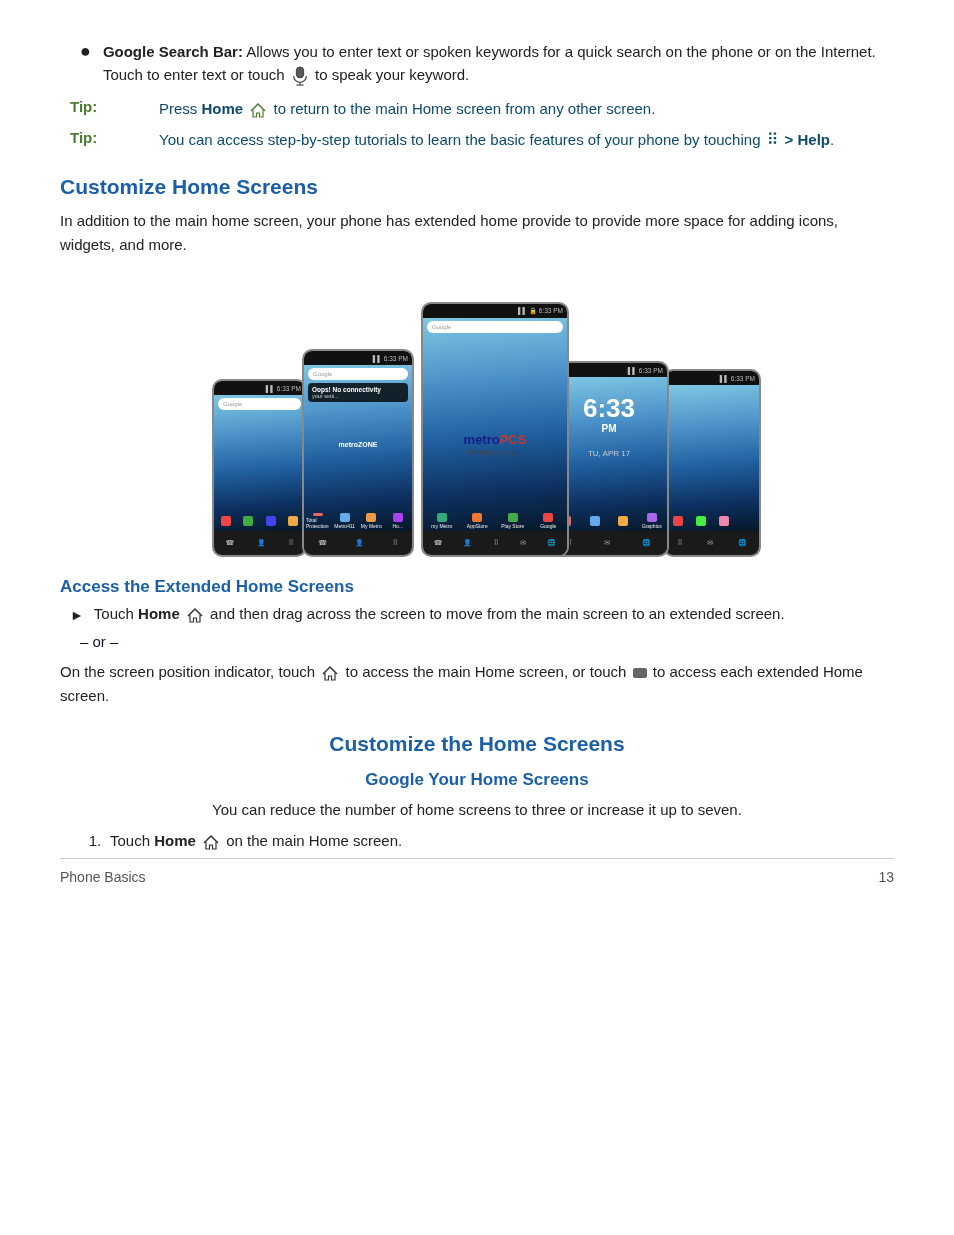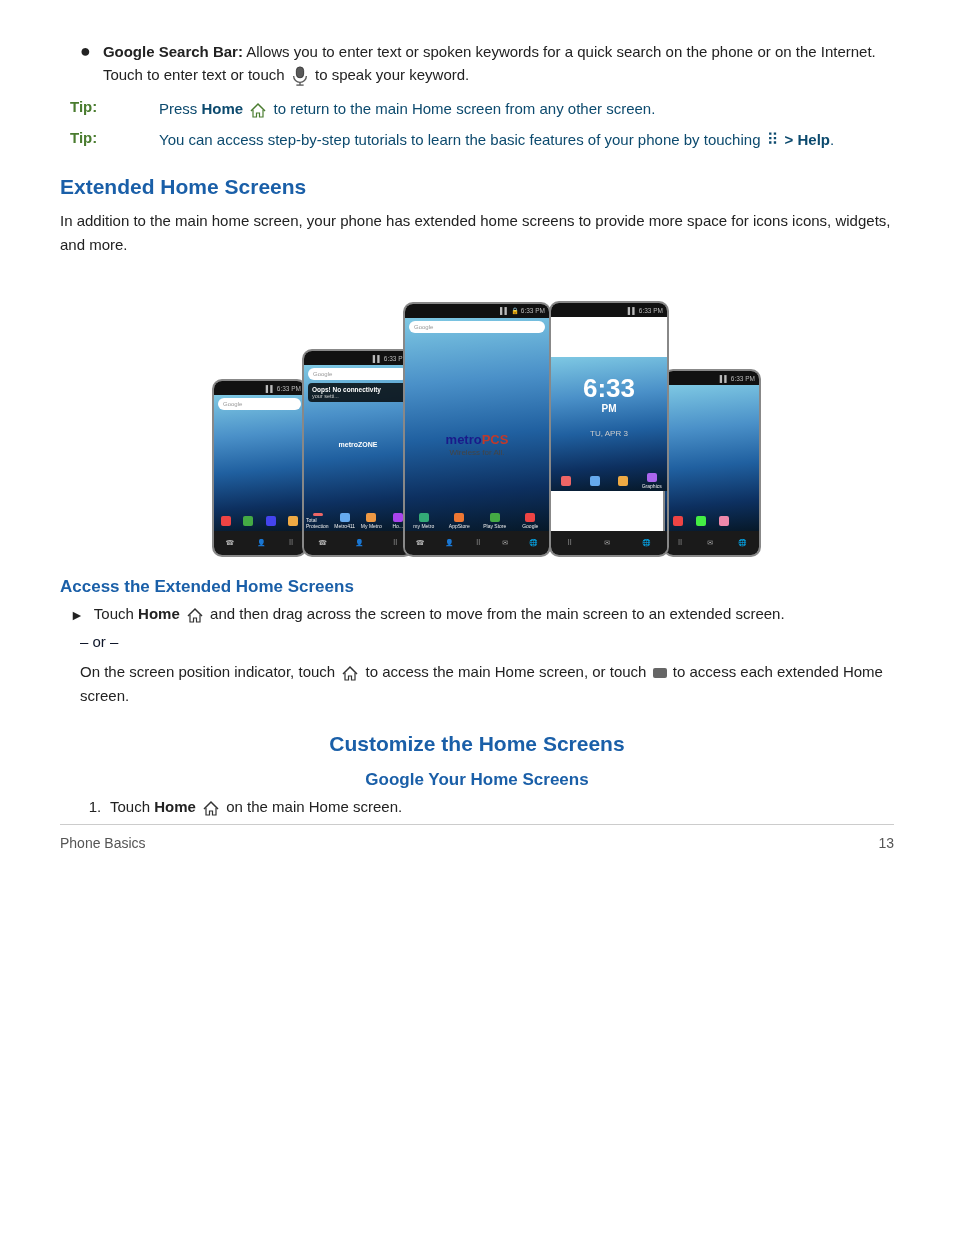--- a/index.html
+++ b/index.html
@@ -115,21 +115,20 @@
       margin-top: 2px;
       flex-shrink: 0;
     }
     .or-line {
       color: #0f172a;
       margin: 10px 0 10px 20px;
       font-size: 15px;
     }
     .indicator-text {
       line-height: 1.6;
-      margin-left: 20px;
       color: #222;
     }
     .small-rect-icon {
       display: inline-block;
       width: 14px;
       height: 10px;
       background: #666;
       vertical-align: middle;
       border-radius: 2px;
       margin: 0 2px;
@@ -305,22 +304,22 @@
 <div class="tip-row">
   <span class="tip-label">Tip:</span>
   <span class="tip-text">
     You can access step-by-step tutorials to learn the basic features of your phone by touching
     <span class="grid-icon">⠿</span>
     <strong>&gt; Help</strong>.
   </span>
 </div>
 
 <div>
-  <h2 class="section-heading">Extended Home Screens</h2>
-  <p class="body-text">In addition to the main home screen, your phone has extended home screens to provide more space for icons icons, widgets, and more.</p>
+  <h2 class="section-heading">Customize Home Screens</h2>
+  <p class="body-text">In addition to the main home screen, your phone has extended home provide to provide more space for adding icons, widgets, and more.</p>
 
   <div class="screens-wrapper">
     <div class="screen-img-area">
 
       <div class="pscreen" style="width:95px; height:178px; left:15px; bottom:0; z-index:1;">
         <div class="pscreen-hdr">
           <span>▌▌ 6:33 PM</span>
         </div>
         <div class="pscreen-content">
           <div class="pscreen-google-bar">Google</div>
@@ -376,21 +375,21 @@
               </div>
           </div>
         </div>
         <div class="pscreen-footer">
           <span>☎</span>
             <span>👤</span>
             <span>⠿</span>
         </div>
       </div>
 
-      <div class="pscreen" style="width:148px; height:255px; left:206px; bottom:0; z-index:3;">
+      <div class="pscreen" style="width:148px; height:255px; left:224px; bottom:0; z-index:3;">
         <div class="pscreen-hdr">
           <span>▌▌ 🔒 6:33 PM</span>
         </div>
         <div class="pscreen-content">
           <div class="pscreen-google-bar">Google</div>
           <div class="metro-brand">
             <div>
               <span class="metro-main" style="color:#1a1a8a; font-size:13px; font-weight:900;">metro</span><span class="metro-pcs" style="color:#c0392b; font-size:13px; font-weight:900;">PCS</span>
             </div>
             <span class="wireless" style="font-size:8px; color:#444; display:block;">Wireless for All.</span>
@@ -416,28 +415,28 @@
         </div>
         <div class="pscreen-footer">
           <span>☎</span>
             <span>👤</span>
             <span>⠿</span>
             <span>✉</span>
             <span>🌐</span>
         </div>
       </div>
 
-      <div class="pscreen" style="width:120px; height:256px; left:352px; bottom:0; z-index:2;gap:40px;">
+      <div class="pscreen" style="width:120px; height:196px; left:352px; bottom:0; z-index:2;">
         <div class="pscreen-hdr">
           <span>▌▌ 6:33 PM</span>
         </div>
         <div class="pscreen-content">
           <div style="position:absolute; top:18px; left:50%; transform:translateX(-50%); text-align:center; color:white;">
             <div style="font-size:26px; font-weight:bold; line-height:1;"><span>6:33</span><span style="font-size:10px; vertical-align:top; margin-top:3px; display:inline-block;">PM</span></div>
-            <div style="font-size:8px; color:#ccc; margin-top:2px;">TU, APR 3</div>
+            <div style="font-size:8px; color:#ccc; margin-top:2px;">TU, APR 17</div>
           </div>
           <div class="pscreen-apps">
             <div class="pscreen-app">
                 <div class="pscreen-app-icon" style="background:#e66;"></div>
               </div>
             <div class="pscreen-app">
                 <div class="pscreen-app-icon" style="background:#6ae;"></div>
               </div>
             <div class="pscreen-app">
                 <div class="pscreen-app-icon" style="background:#ea4;"></div>
@@ -510,20 +509,21 @@
     </span>
     to access the main Home screen, or touch
     <span class="small-rect-icon"></span>
     to access each extended Home screen.
   </p>
 </div>
 
 <div style="margin-top: 24px; text-align: center;">
   <h2 class="section-heading">Customize the Home Screens</h2>
   <h3 class="subsection-heading">Google Your Home Screens</h3>
+  <p class="body-text">You can reduce the number of home screens to three or increase it up to seven.</p>
 
   <div class="numbered-list">
     <div class="numbered-item">
       <span class="num-label">1.</span>
       <span>
         Touch <strong>Home</strong>
         <span class="home-icon">
           <svg viewBox="0 0 18 18" fill="none" xmlns="http://www.w3.org/2000/svg">
             <path d="M2 9L9 2l7 7" stroke="#333" stroke-width="1.5" fill="none"></path>
             <path d="M4 8v7h3.5v-4h3v4H14V8" stroke="#333" stroke-width="1.2" fill="none"></path>

